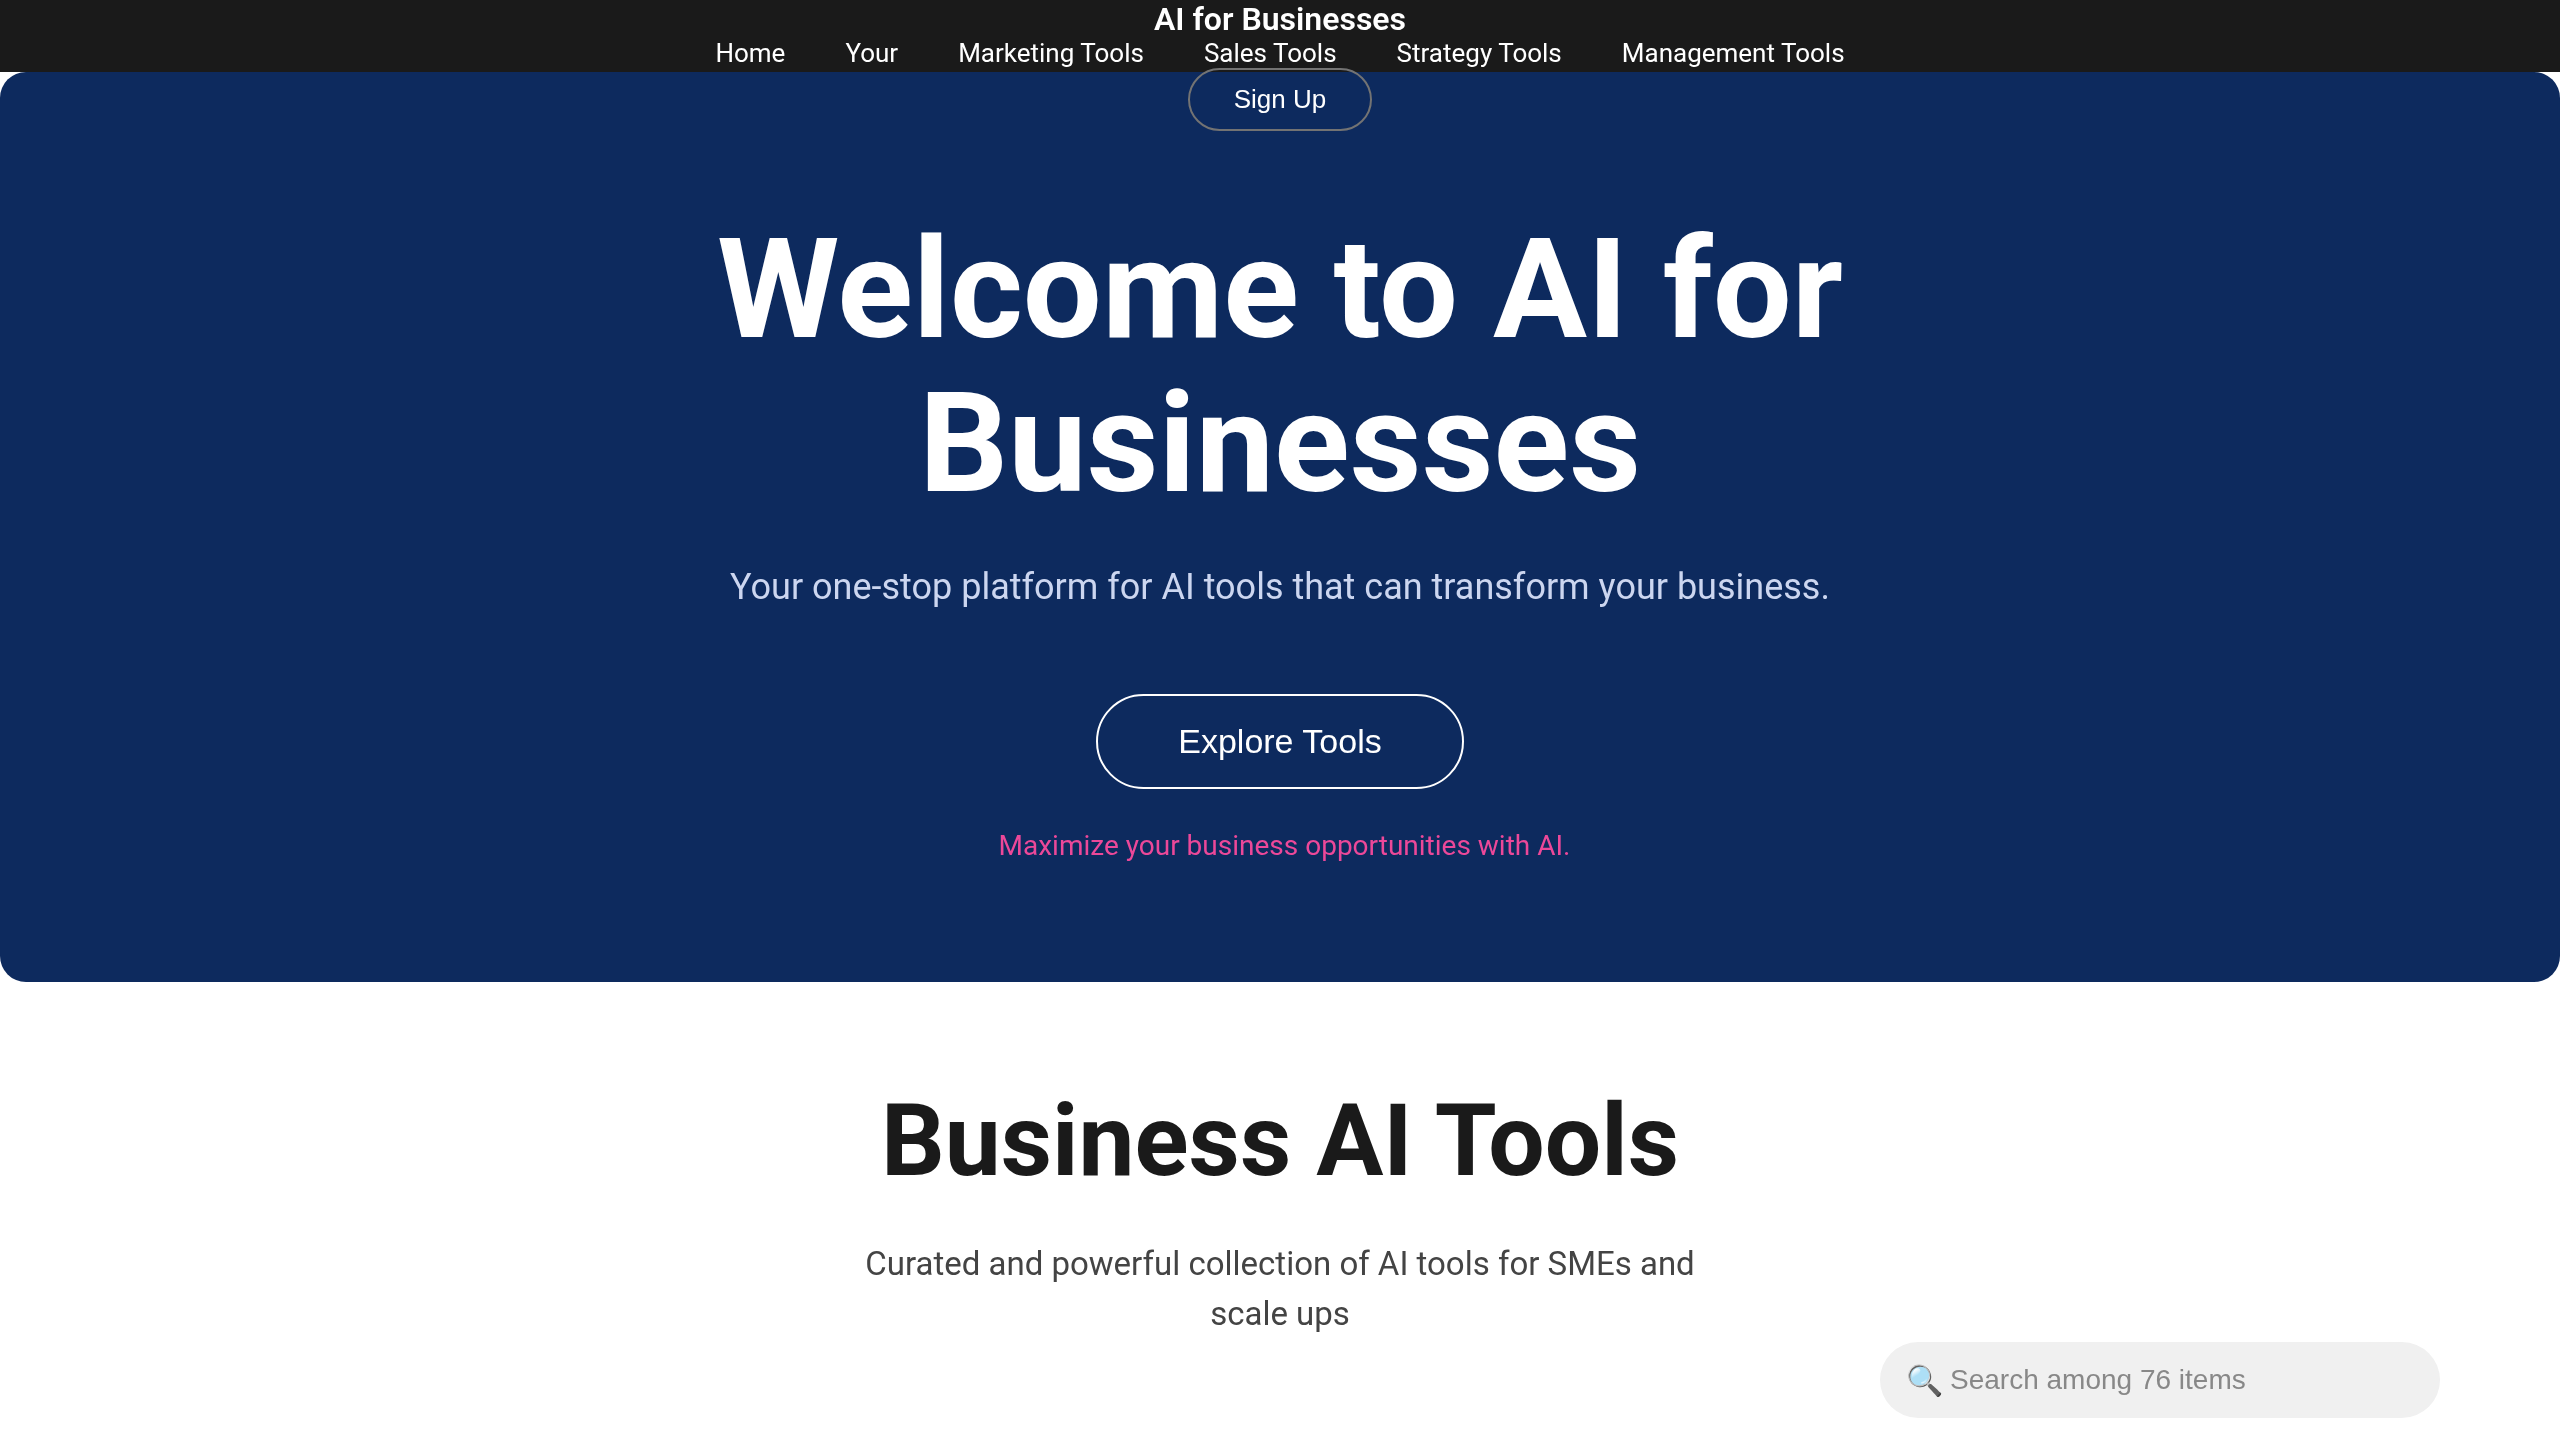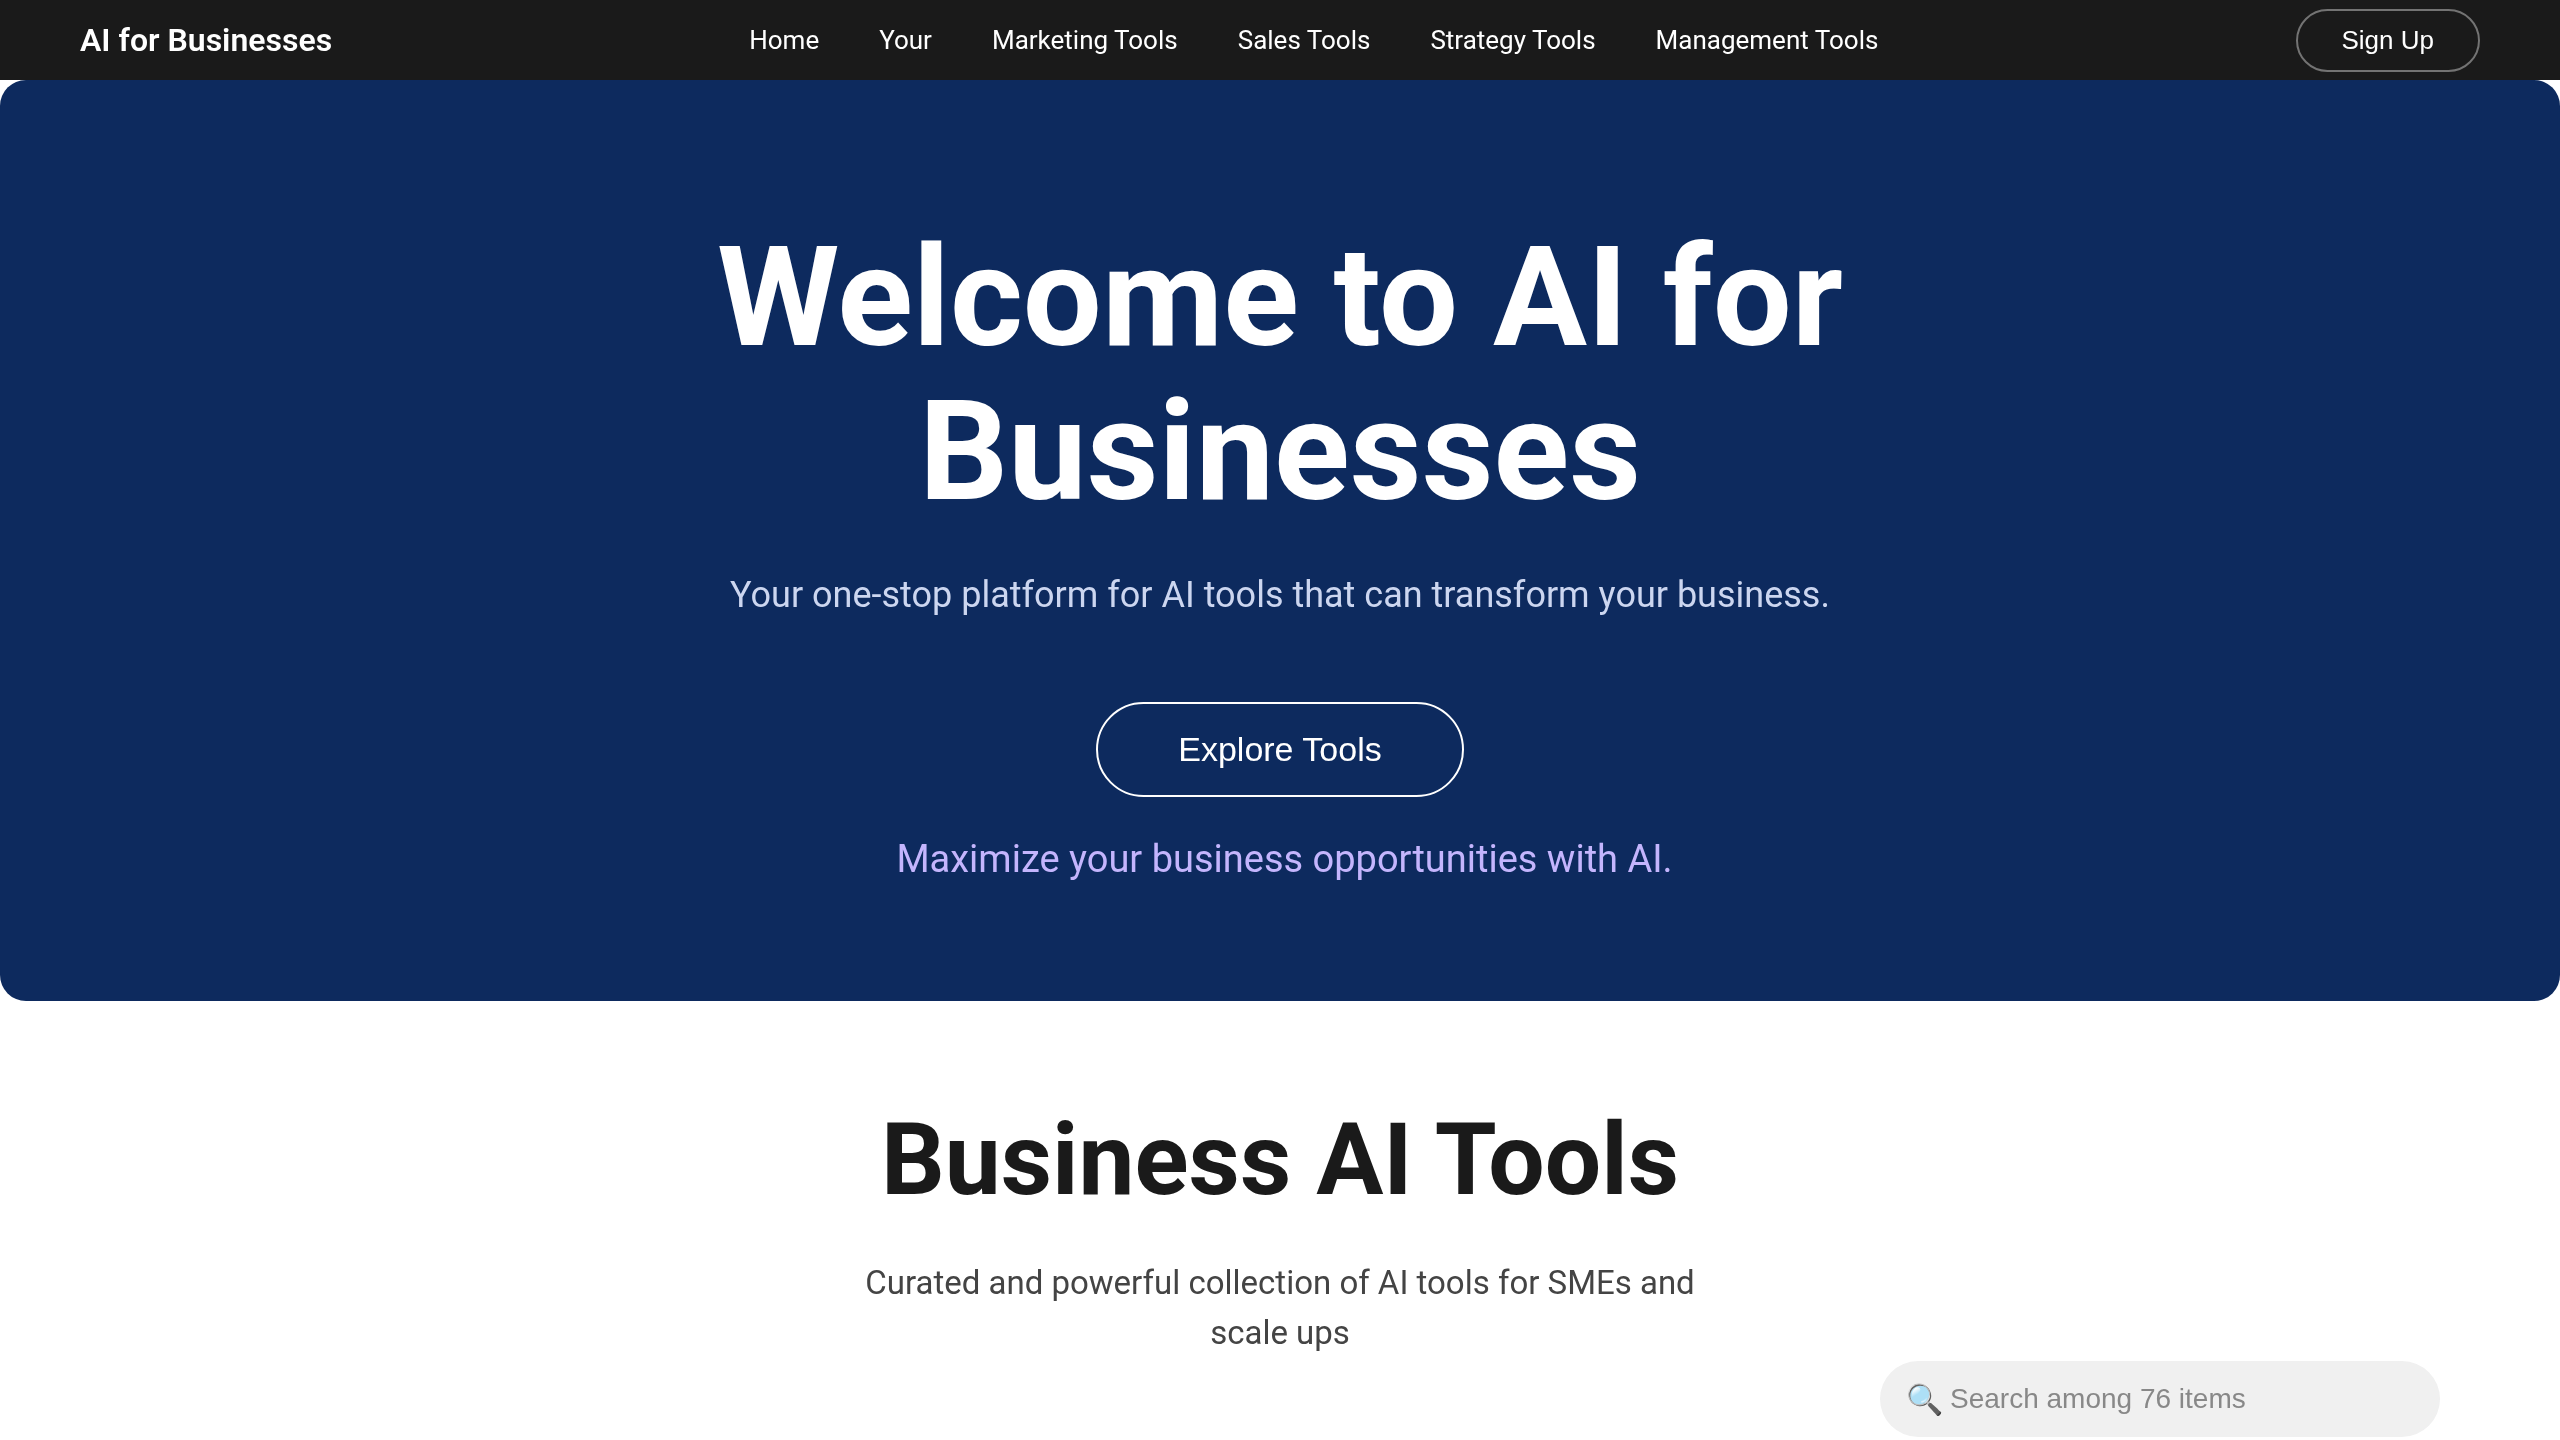--- a/index.html
+++ b/index.html
@@ -15,23 +15,24 @@
       min-height: 1440px;
     }
 
     
     nav {
       background-color: #1a1a1a;
       display: flex;
       align-items: center;
       justify-content: space-between;
       padding: 0 80px;
-      height: 80px;
+      height: 72px;
       position: relative;
       z-index: 10;
+      flex-direction: column;
     }
 
     .nav-brand {
       color: #ffffff;
       font-size: 32px;
       font-weight: 600;
       white-space: nowrap;
     }
 
     .nav-links {
@@ -96,22 +97,22 @@
       border: 2px solid #ffffff;
       border-radius: 50px;
       padding: 26px 80px;
       font-size: 34px;
       font-weight: 500;
       cursor: pointer;
       margin-bottom: 40px;
     }
 
     .hero-bottom-text {
-      color: #c4b5fd;
-      font-size: 38px;
+      color: #ec4899;
+      font-size: 28px;
       font-weight: 400;
       margin-left: 9px;
     }
 
     
     .tools-section {
       background-color: #ffffff;
       width: 100%;
       padding: 100px 80px 80px;
       display: flex;

